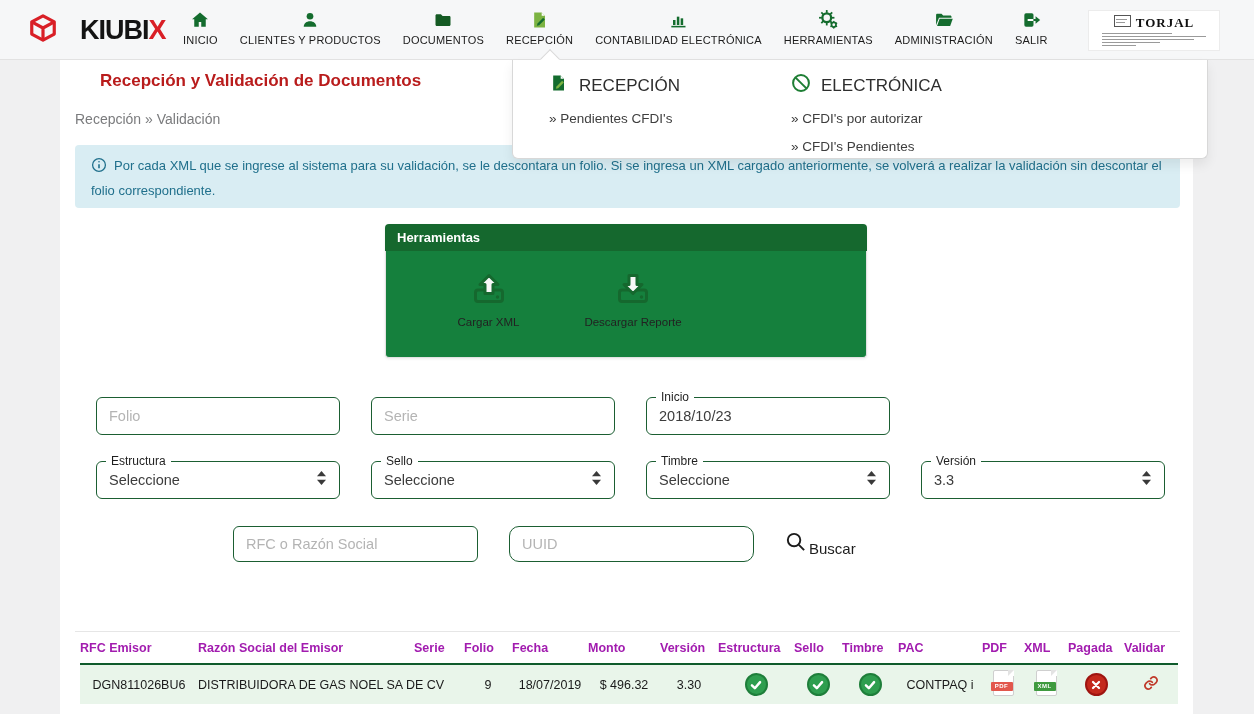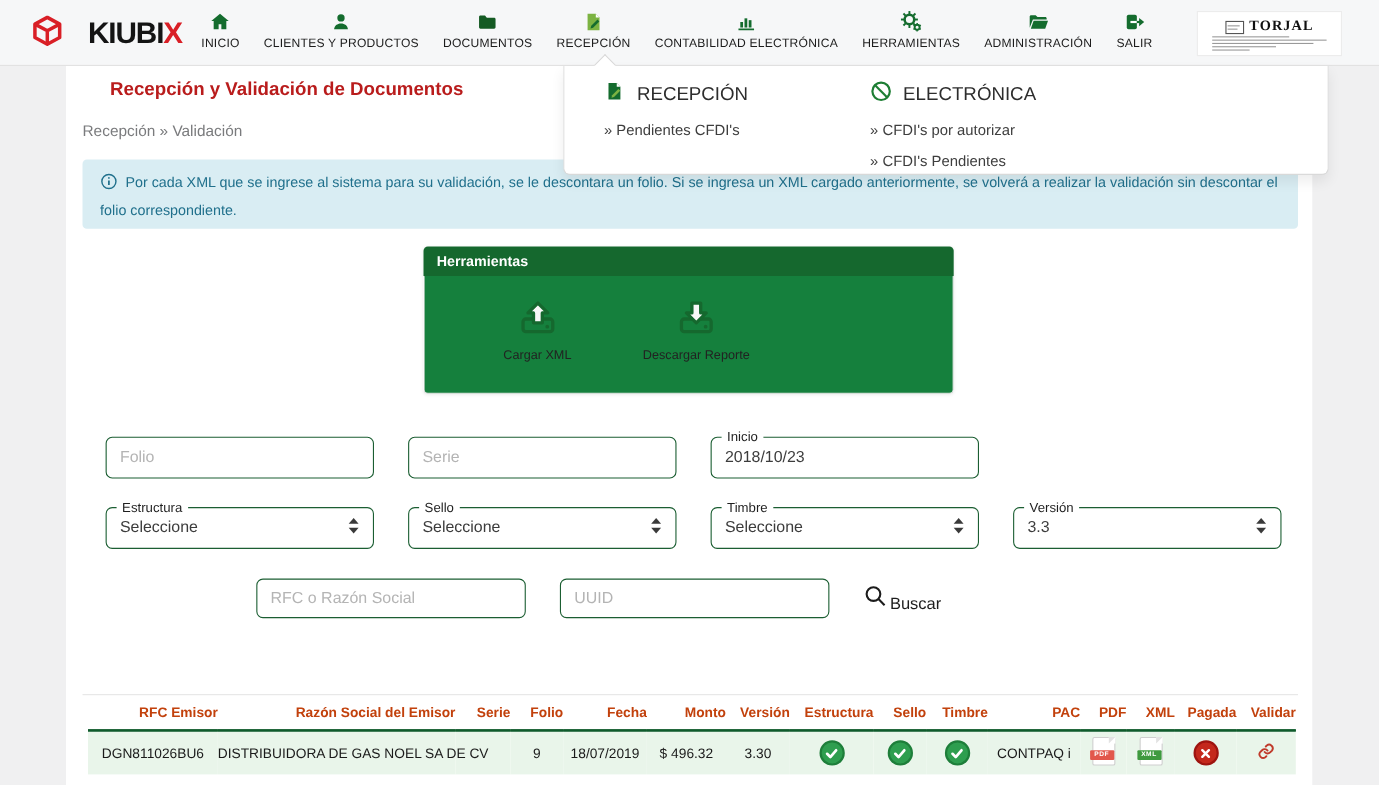--- a/index.html
+++ b/index.html
@@ -8,21 +8,21 @@
   
   .navbar { position:absolute; top:0; left:0; width:1254px; height:60px; background:#f6f7f8; border-bottom:1px solid #e2e2e2; z-index:30; }
   .logo { position:absolute; left:28px; top:13px; display:flex; align-items:center; gap:22px; cursor:pointer; }
   .logo-text { font-size:27px; font-weight:bold; letter-spacing:-1px; color:#141414; }
   .logo-text .x { color:#D91F26; }
   .nav-items { position:absolute; left:183px; top:9px; display:flex; gap:22px; }
   .nav-item { display:flex; flex-direction:column; align-items:center; gap:4px; cursor:pointer; }
   .nav-item .nicon { height:21px; display:flex; align-items:center; }
   .nav-label { font-size:11px; color:#1c1c1c; white-space:nowrap; letter-spacing:.2px; }
   .torjal { position:absolute; right:34px; top:10px; width:132px; height:41px; background:#fff; border:1px solid #ececec; display:flex; flex-direction:column; align-items:center; justify-content:center; padding:3px 6px; }
-  .torjal-top { display:flex; align-items:flex-end; gap:5px; }
+  .torjal-top { display:flex; align-items:flex-start; gap:5px; }
   .torjal-stamp { width:17px; height:12px; border:1px solid #555; display:flex; flex-direction:column; justify-content:space-evenly; padding:1px; }
   .torjal-stamp i { display:block; height:1px; background:#999; }
   .torjal-name { font-family:"Liberation Serif", serif; font-weight:bold; font-size:13px; letter-spacing:1px; color:#101010; }
   .torjal-lines { margin-top:2px; display:flex; flex-direction:column; gap:1.5px; align-items:flex-start; }
   .torjal-lines i { display:block; height:1.5px; background:#9a9a9a; }
 
   
   .dropdown { position:absolute; left:512px; top:60px; width:696px; height:99px; background:#fff; border:1px solid #d8d8d8; border-top:none; border-radius:0 0 6px 6px; box-shadow:0 6px 12px rgba(0,0,0,.07); z-index:40; }
   .dd-caret { position:absolute; left:30px; top:-8px; width:14px; height:14px; background:#fff; transform:rotate(45deg); border-left:1px solid #d8d8d8; border-top:1px solid #d8d8d8; }
   .dd-col { position:absolute; top:13px; }
@@ -54,21 +54,21 @@
   .f-select { display:flex; align-items:center; justify-content:space-between; height:100%; padding:0 12px; cursor:pointer; }
   .f-value { font-size:14.5px; color:#3c3c3c; }
   .search-btn { position:absolute; left:724px; top:470px; display:flex; align-items:flex-end; gap:2px; cursor:pointer; }
   .search-btn .s-label { font-size:15px; color:#1d1d1d; }
 
   .divider { position:absolute; left:15px; top:571px; width:1105px; height:1px; background:#e6e6e6; }
 
   
   .tbl-wrap { position:absolute; left:20px; top:572px; width:1093px; }
   table { width:100%; border-collapse:collapse; table-layout:fixed; }
-  thead th { font-size:12.5px; font-weight:bold; color:#c2410c; height:32px; border-bottom:2px solid #0f5b2c; text-align:right; white-space:nowrap; }
+  thead th { font-size:12.5px; font-weight:bold; color:#a21caf; height:32px; border-bottom:2px solid #0f5b2c; text-align:left; white-space:nowrap; }
   tbody td { height:40px; background:#e9f5ea; font-size:12.5px; color:#1a1a1a; text-align:center; vertical-align:middle; white-space:nowrap; }
   .status { width:23px; height:23px; border-radius:50%; display:inline-flex; align-items:center; justify-content:center; }
   .status.ok { background:#2E9E4F; border:2px solid #1e7e3a; }
   .status.bad { background:#C4281C; border:2px solid #9e1410; cursor:pointer; }
   .file-ic { position:relative; display:inline-block; width:21px; height:26px; background:#fff; border:1px solid #cfcfcf; border-radius:2px; cursor:pointer; }
   .file-ic .fold { position:absolute; top:-1px; right:-1px; width:0; height:0; border-left:6px solid #e3e3e3; border-top:6px solid #fff; transform:rotate(90deg); }
   .file-ic .band { position:absolute; left:-3px; bottom:4px; width:22px; height:9px; border-radius:1px; color:#fff; font-size:6px; font-weight:bold; line-height:9px; text-align:center; letter-spacing:.5px; }
   .band.pdf { background:#E2574C; }
   .band.xml { background:#3F9A3F; }
   .link-btn { display:inline-flex; cursor:pointer; }
@@ -283,21 +283,21 @@
       <span><svg width="11" height="16" viewBox="0 0 11 16" fill="#3a3a3a">
             <path d="M5.5 1 10 6.2H1z"></path>
             <path d="M5.5 15 1 9.8h9z"></path>
           </svg></span>
     </div>
   </div>
 
   <div class="f-field" style="left:173px; top:466px; width:245px; height:36px;">
     <input class="f-input" placeholder="RFC o Razón Social" style="">
   </div>
-  <div class="f-field" style="left:449px; top:466px; width:245px; height:36px;">
+  <div class="f-field" style="left:449px; top:466px; width:245px; height:36px;border-radius:10px;">
     <input class="f-input" placeholder="UUID" style="">
   </div>
   <div class="search-btn">
     <span><svg viewBox="0 0 24 24" width="23" height="23" fill="none" stroke="#1c1c1c" stroke-width="2">
           <circle cx="10.5" cy="10.5" r="6.5"></circle>
           <path d="M15.5 15.5 21 21"></path>
         </svg></span>
     <span class="s-label">Buscar</span>
   </div>
 

